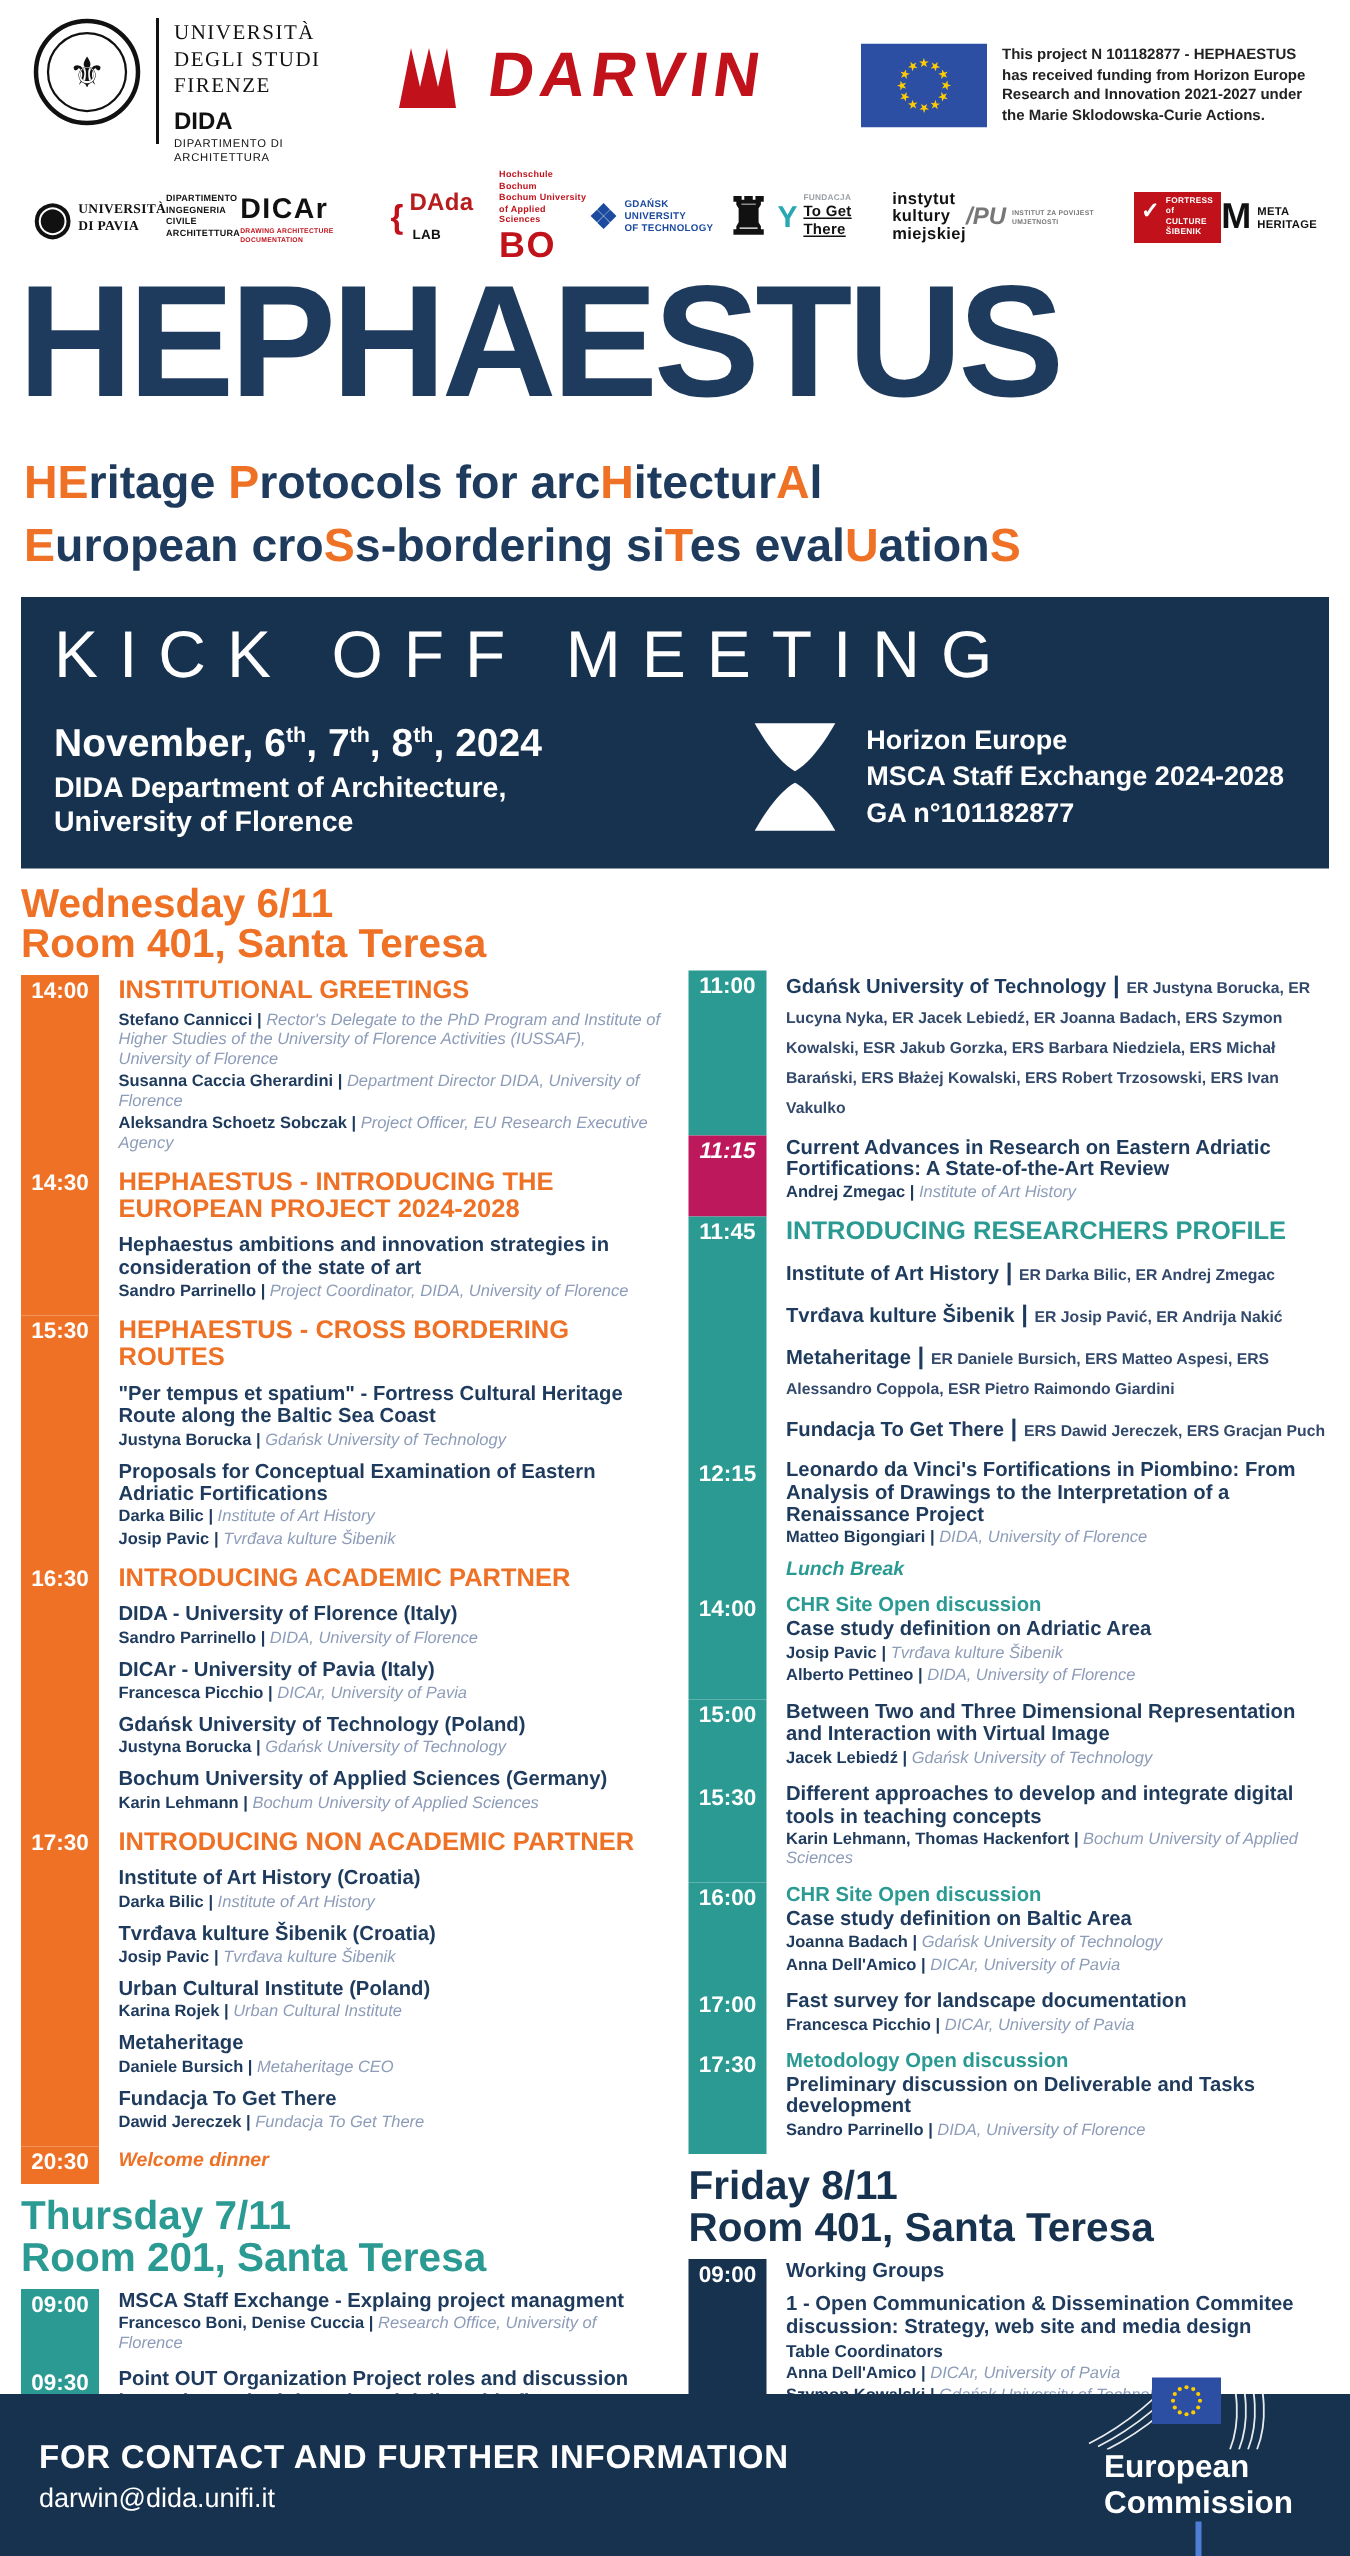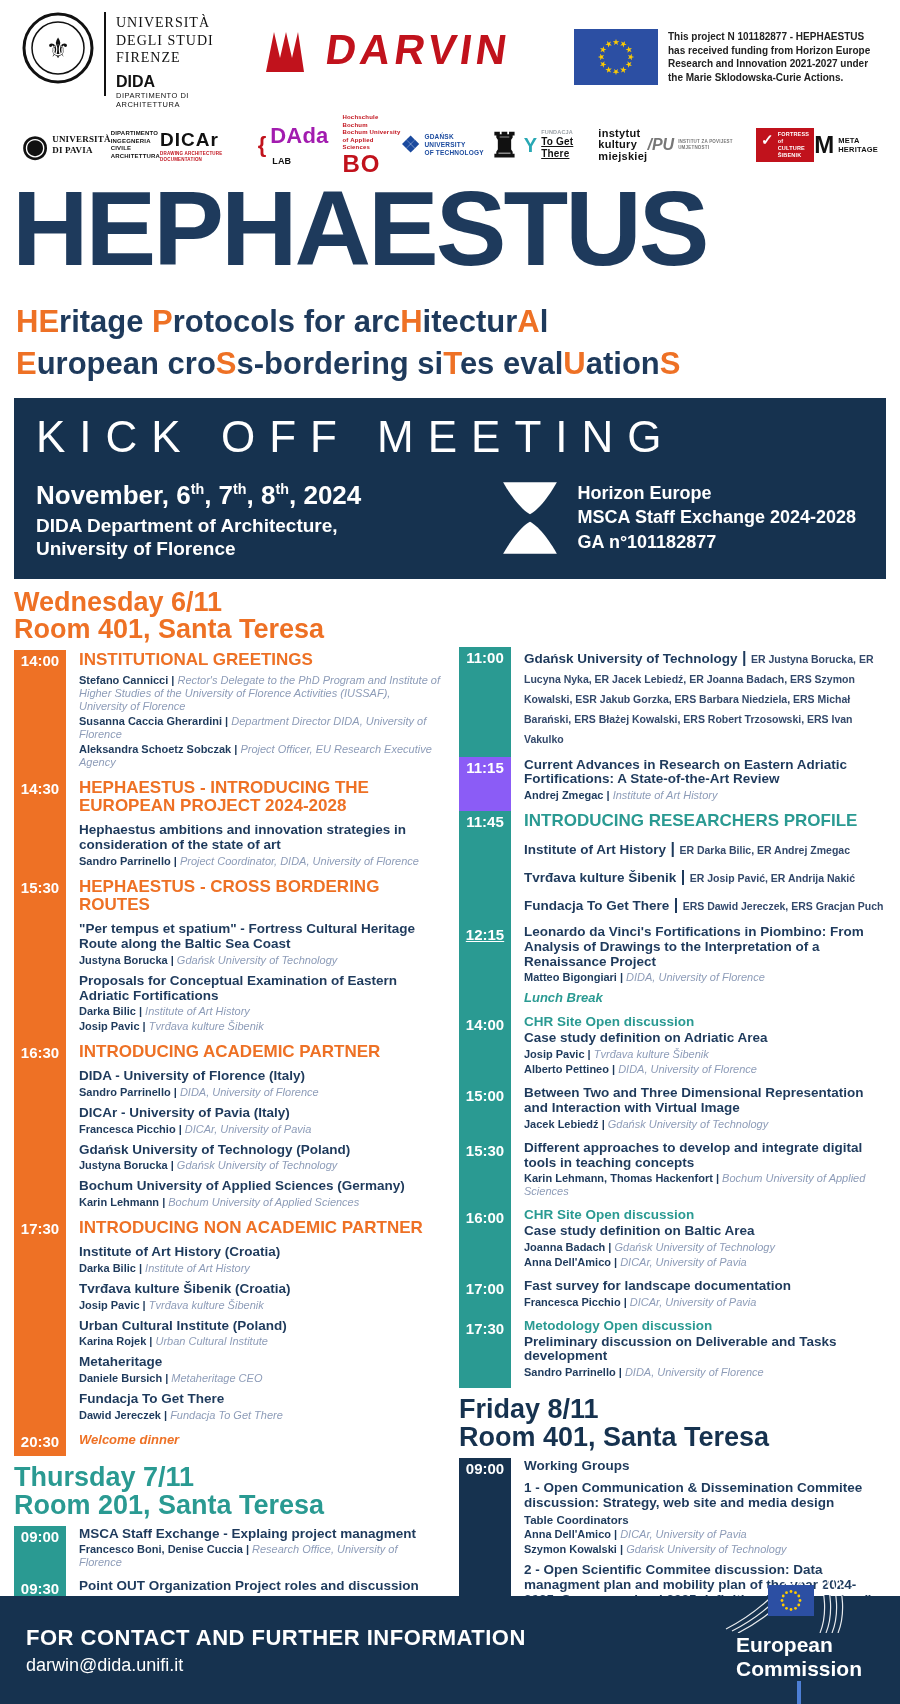--- a/index.html
+++ b/index.html
@@ -25,21 +25,21 @@
   .logo-row2{display:flex;align-items:center;justify-content:space-between;padding:4px 22px 0 22px;height:58px;}
   .plogo{display:flex;align-items:center;gap:4px;color:#111;}
   .plogo-mark{font-weight:800;}
   .plogo-text span{display:block;font-size:6.5px;font-weight:700;letter-spacing:.2px;line-height:1.25;}
   .plogo-unipv .plogo-mark{font-size:30px;}
   .plogo-unipv .plogo-text span{font-family:"Liberation Serif",serif;font-size:9px;}
   .plogo-dicca .plogo-text span{font-size:6px;}
   .plogo-dicar .plogo-text span:first-child{font-size:19px;font-weight:800;letter-spacing:1px;}
   .plogo-dicar .plogo-text span:last-child{font-size:4.5px;color:#c1121c;}
   .plogo-dada .plogo-mark{color:#c1121c;font-size:22px;}
-  .plogo-dada .plogo-text span:first-child{font-size:22px;color:#a21caf;font-weight:800;display:inline-block;}
+  .plogo-dada .plogo-text span:first-child{font-size:16px;color:#b91c1c;font-weight:800;display:inline-block;}
   .plogo-dada .plogo-text span:last-child{font-size:9px;display:inline-block;margin-left:2px;}
   .plogo-bochum .plogo-text span{color:#c1121c;font-size:6px;}
   .plogo-bochum .plogo-text span:last-child{font-size:24px;font-weight:800;letter-spacing:1px;line-height:1;}
   .plogo-gdansk .plogo-mark{color:#1b4a9e;font-size:22px;}
   .plogo-gdansk .plogo-text span{color:#1b4a9e;font-size:6.5px;}
   .plogo-castle .plogo-mark{font-size:34px;line-height:1;}
   .plogo-togetthere .plogo-mark{color:#29a8b4;font-size:20px;}
   .plogo-togetthere .plogo-text span:first-child{color:#9aa0a6;font-size:5.5px;}
   .plogo-togetthere .plogo-text span:last-child{font-size:10px;text-decoration:underline;}
   .plogo-ikm .plogo-text span{font-size:11px;text-transform:lowercase;letter-spacing:.3px;line-height:1.05;}
@@ -387,35 +387,36 @@
           </div>
         </div>
     </div>
 
     <div class="col">
       <div class="sched right-first" style="--day-color: #2a9a92;">
           <div class="time-cell" style="background: rgb(42, 154, 146);">11:00</div>
           <div class="content-cell">
             <div class="blk-roster"><span class="roster-title">Gdańsk University of Technology</span><span class="spk-sep"> | </span><span class="roster-names">ER Justyna Borucka, ER Lucyna Nyka, ER Jacek Lebiedź, ER Joanna Badach, ERS Szymon Kowalski, ESR Jakub Gorzka, ERS Barbara Niedziela, ERS Michał Barański, ERS Błażej Kowalski, ERS Robert Trzosowski, ERS Ivan Vakulko</span></div>
           </div>
-          <div class="time-cell" style="background: #8b5cf6;">11:15</div>
+          <div class="time-cell" style="background: #be185d; font-style: italic;">11:15</div>
           <div class="content-cell">
             <div class="blk-title">Current Advances in Research on Eastern Adriatic Fortifications: A State-of-the-Art Review</div>
             <div class="blk-speakers">
               <div class="blk-speaker"><span class="spk-name">Andrej Zmegac</span><span class="spk-sep"> | </span><span class="spk-aff">Institute of Art History</span></div>
             </div>
           </div>
           <div class="time-cell" style="background: rgb(42, 154, 146);">11:45</div>
           <div class="content-cell">
             <div class="blk-section" style="color: rgb(42, 154, 146);">INTRODUCING RESEARCHERS PROFILE</div>
             <div class="blk-roster"><span class="roster-title">Institute of Art History</span><span class="spk-sep"> | </span><span class="roster-names">ER Darka Bilic, ER Andrej Zmegac</span></div>
             <div class="blk-roster"><span class="roster-title">Tvrđava kulture Šibenik</span><span class="spk-sep"> | </span><span class="roster-names">ER Josip Pavić, ER Andrija Nakić</span></div>
+            <div class="blk-roster"><span class="roster-title">Metaheritage</span><span class="spk-sep"> | </span><span class="roster-names">ER Daniele Bursich, ERS Matteo Aspesi, ERS Alessandro Coppola, ESR Pietro Raimondo Giardini</span></div>
             <div class="blk-roster"><span class="roster-title">Fundacja To Get There</span><span class="spk-sep"> | </span><span class="roster-names">ERS Dawid Jereczek, ERS Gracjan Puch</span></div>
           </div>
-          <div class="time-cell" style="background: rgb(42, 154, 146); text-decoration: underline;">12:15</div>
+          <div class="time-cell" style="background: rgb(42, 154, 146);">12:15</div>
           <div class="content-cell">
             <div class="blk-title">Leonardo da Vinci's Fortifications in Piombino: From Analysis of Drawings to the Interpretation of a Renaissance Project</div>
             <div class="blk-speakers">
               <div class="blk-speaker"><span class="spk-name">Matteo Bigongiari</span><span class="spk-sep"> | </span><span class="spk-aff">DIDA, University of Florence</span></div>
             </div>
             <div class="blk-note" style="color: rgb(42, 154, 146);">Lunch Break</div>
           </div>
           <div class="time-cell" style="background: rgb(42, 154, 146);">14:00</div>
           <div class="content-cell">
             <div class="blk-subhead" style="color: rgb(42, 154, 146);">CHR Site Open discussion</div>

